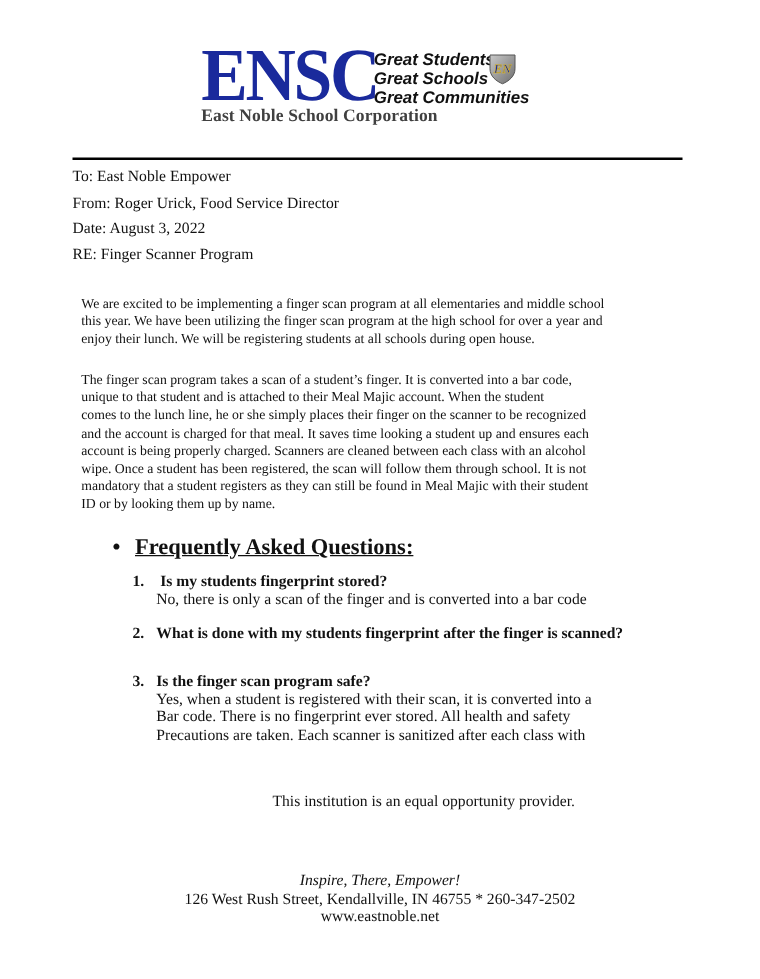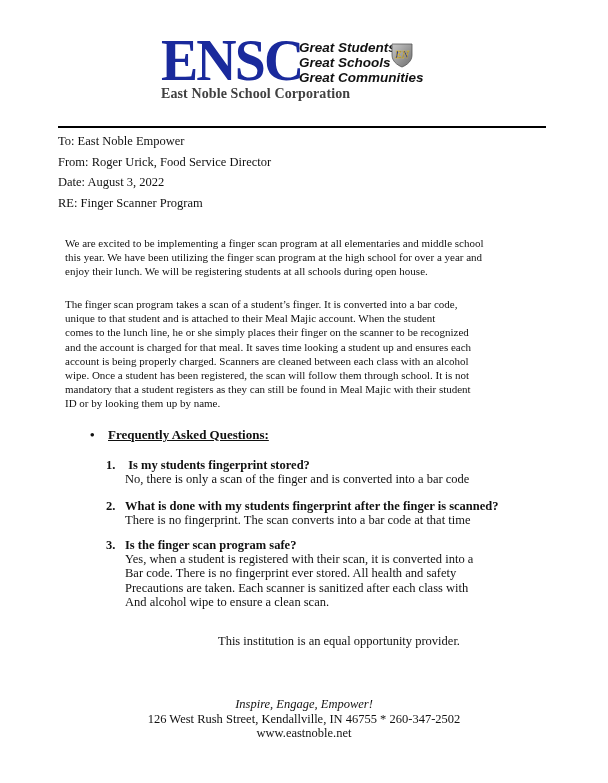--- a/index.html
+++ b/index.html
@@ -15,21 +15,21 @@
     .logo-shield { position: absolute; left: 229px; top: 4px; width: 24px; height: 26px; }
     .logo-corp { position: absolute; left: 0; top: 48px; font-family: "Liberation Serif", serif;
                  font-weight: bold; font-size: 14px; color: #404040; white-space: nowrap; letter-spacing: 0.1px; }
     .rule { position: absolute; left: 58px; top: 126px; width: 488px; height: 2px; background: #000; }
     .memo { position: absolute; left: 58px; top: 131px; font-size: 12.5px; }
     .memo div { height: 20.5px; line-height: 20.5px; white-space: nowrap; }
     .para { position: absolute; left: 65px; width: 480px; font-size: 11px; line-height: 14.2px; }
     .para .line { white-space: nowrap; }
     .p1 { top: 236px; }
     .p2 { top: 297px; }
-    .faq-head { position: absolute; left: 90px; top: 427px; font-size: 13px; font-weight: bold; white-space: nowrap; }
+    .faq-head { position: absolute; left: 90px; top: 427px; font-size: 18px; font-weight: bold; white-space: nowrap; }
     .faq-head .bullet { display: inline-block; width: 18px; }
     .faq-head .u { text-decoration: underline; }
     .q { position: absolute; left: 106px; font-size: 12.5px; line-height: 14.2px; white-space: nowrap; }
     .q .num { display: inline-block; width: 19px; font-weight: bold; }
     .q .qt { font-weight: bold; }
     .q .ans { padding-left: 19px; }
     .q1 { top: 458px; }
     .q2 { top: 499px; }
     .q3 { top: 538px; }
     .equal { position: absolute; left: 218px; top: 634px; font-size: 12.5px; white-space: nowrap; }
@@ -89,30 +89,28 @@
   <span class="bullet">•</span><span class="u">Frequently Asked Questions:</span>
 </div>
 
 <div class="q q1">
   <div><span class="num">1.</span><span class="qt"> Is my students fingerprint stored?</span></div>
   <div class="ans">No, there is only a scan of the finger and is converted into a bar code</div>
 </div>
 
 <div class="q q2">
   <div><span class="num">2.</span><span class="qt">What is done with my students fingerprint after the finger is scanned?</span></div>
-  <div class="ans">There is no fingerprint.  The scan converts into a bar code at that time</div>
 </div>
 
 <div class="q q3">
   <div><span class="num">3.</span><span class="qt">Is the finger scan program safe?</span></div>
   <div class="ans">Yes, when a student is registered with their scan, it is converted into a</div>
   <div class="ans">Bar code.  There is no fingerprint ever stored.  All health and safety</div>
   <div class="ans">Precautions are taken.  Each scanner is sanitized after each class with</div>
-  <div class="ans">And alcohol wipe to ensure a clean scan.</div>
 </div>
 
 <div class="equal">This institution is an equal opportunity provider.</div>
 
 <div class="footer">
-  <div class="motto">Inspire, Engage, Empower!</div>
+  <div class="motto">Inspire, There, Empower!</div>
   <div>126 West Rush Street, Kendallville, IN  46755 * 260-347-2502</div>
   <div>www.eastnoble.net</div>
 </div>
 
 </body></html>

